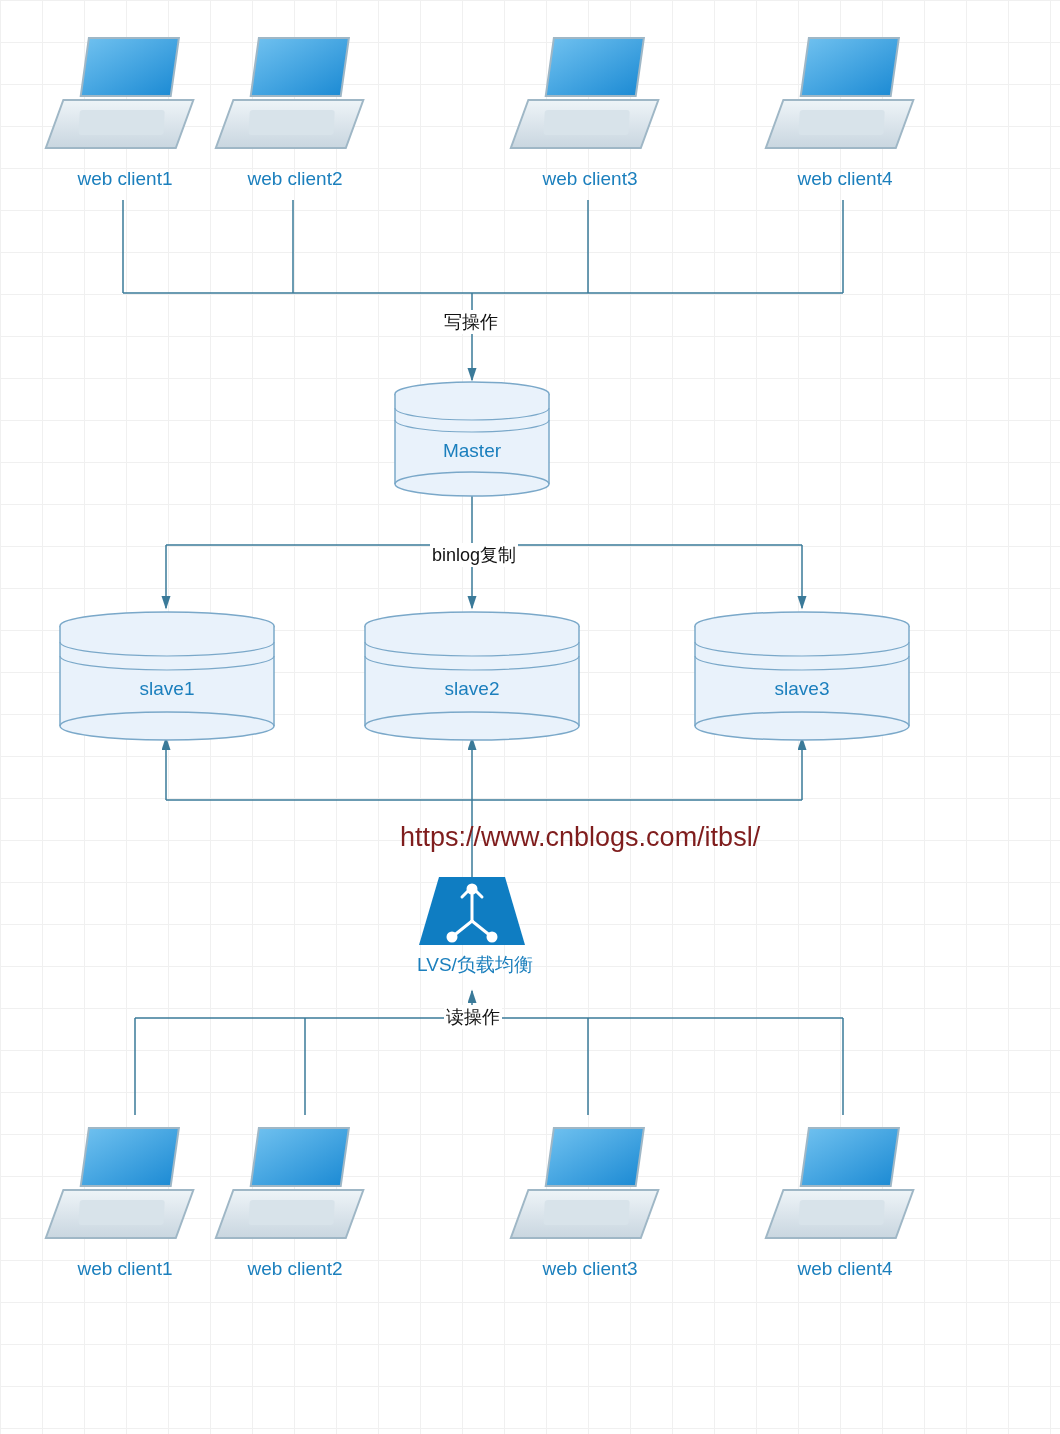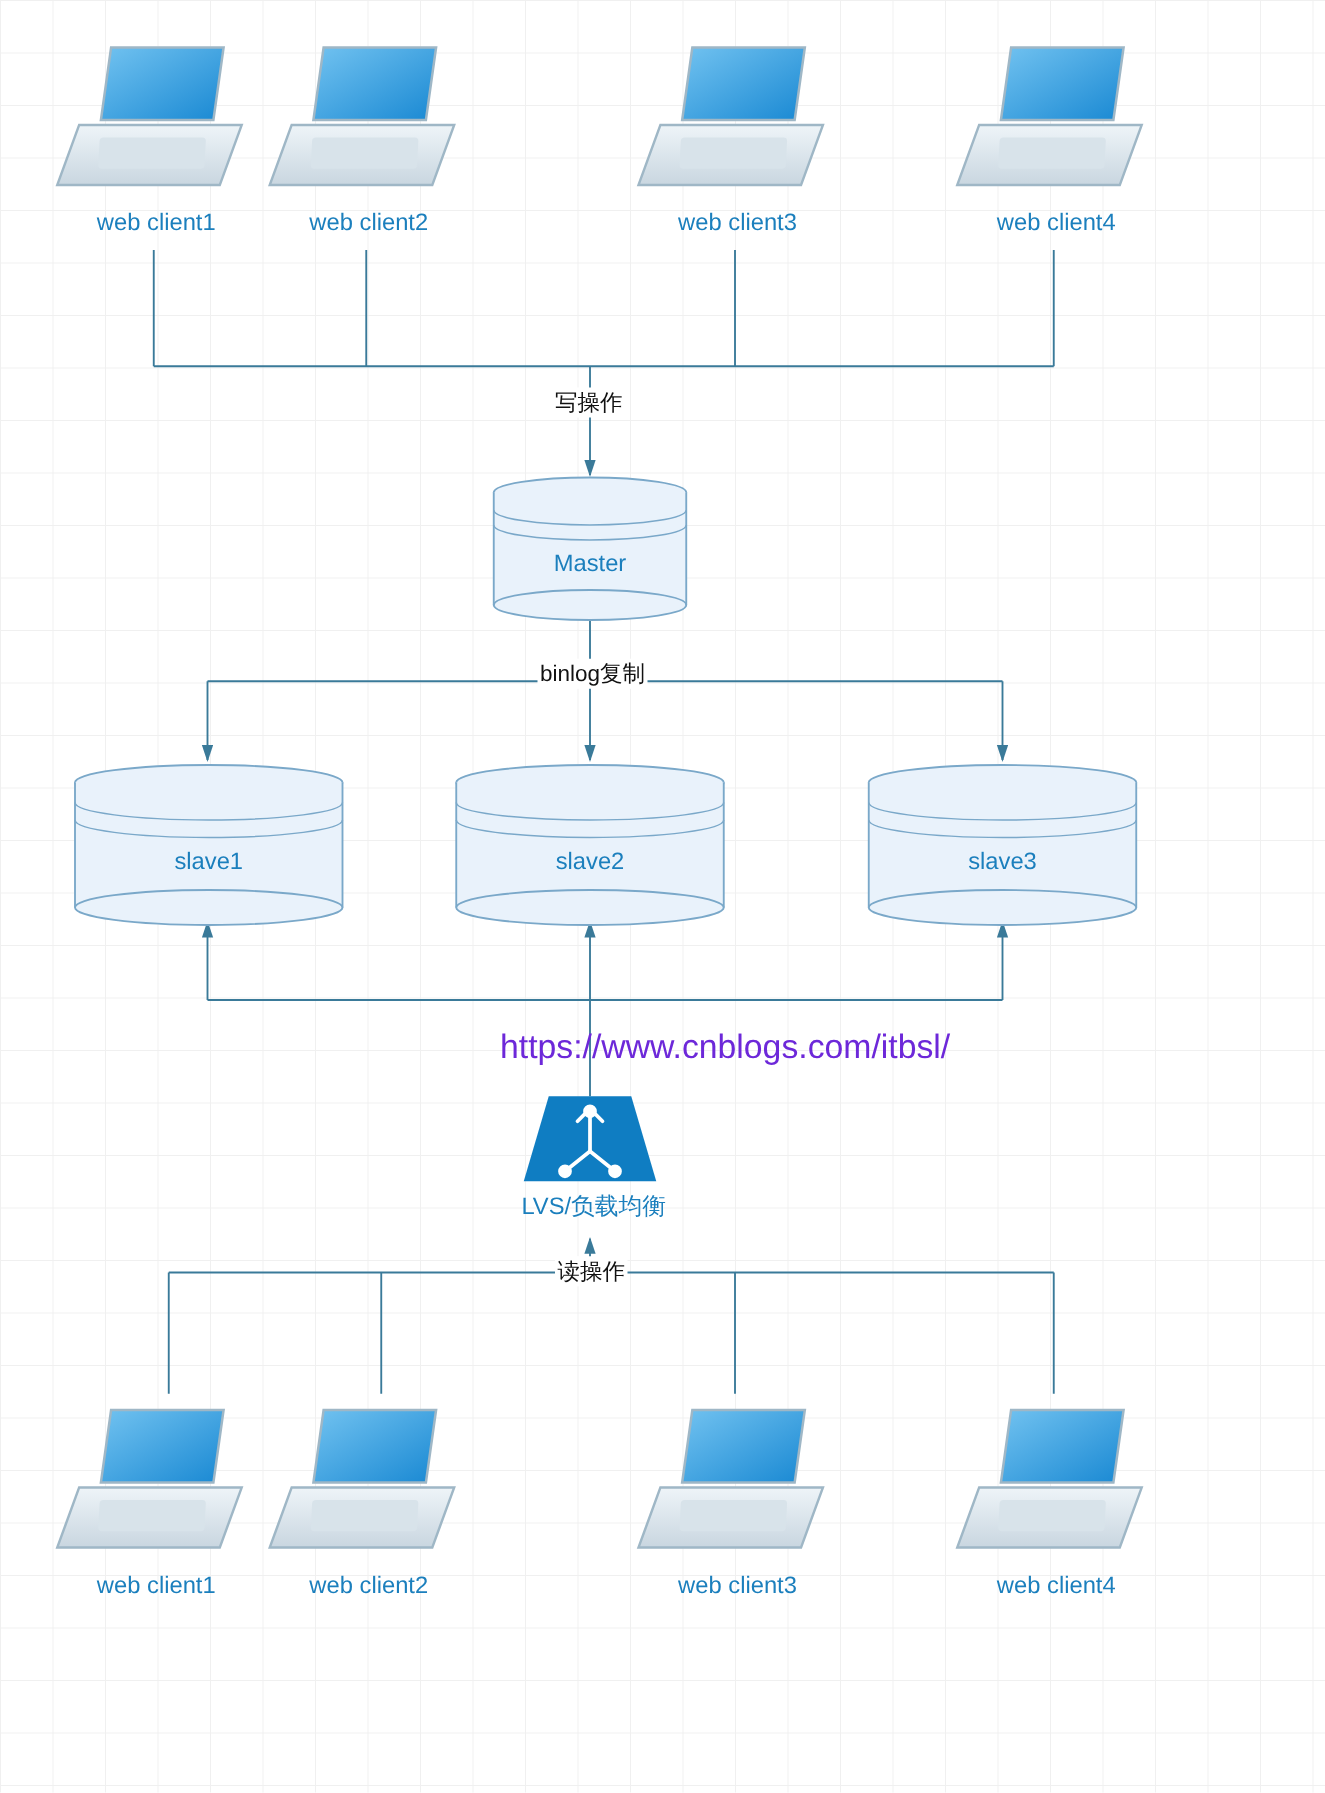--- a/index.html
+++ b/index.html
@@ -38,21 +38,21 @@
   }
   .edge-label {
     position: absolute;
     font-size: 18px;
     color: #111;
     background: #fff;
     padding: 0 2px;
   }
   .url-text {
     position: absolute;
-    color: #6d28d9;
+    color: #7f1d1d;
     font-size: 27px;
     font-weight: 400;
   }
   .attribution {
     position: absolute;
     color: rgba(0,0,0,0.45);
     font-size: 28px;
     font-weight: 500;
     letter-spacing: 1px;
   }
@@ -202,21 +202,21 @@
     <rect x="22" y="80" width="85" height="25" rx="3" fill="#d8e3ea" transform="skewX(-3)"></rect>
   </g>
 </svg>
 
 <div class="label" style="left:55px; top:168px; width:140px;">web client1</div>
 <div class="label" style="left:225px; top:168px; width:140px;">web client2</div>
 <div class="label" style="left:520px; top:168px; width:140px;">web client3</div>
 <div class="label" style="left:775px; top:168px; width:140px;">web client4</div>
 
 <div class="edge-label" style="left:442px; top:279px;margin-top:31px;">写操作</div>
-<div class="edge-label" style="left:430px; top:527px;">binlog复制</div>
+<div class="edge-label" style="left:430px; top:543px;">binlog复制</div>
 <div class="edge-label" style="left:444px; top:1005px;text-align:right;">读操作</div>
 
 <div class="label" style="left:400px; top:952px; width:150px;">LVS/负载均衡</div>
 
 <div class="url-text" style="left:400px; top:822px;">https://www.cnblogs.com/itbsl/</div>
 
 <div class="label" style="left:55px; top:1258px; width:140px;">web client1</div>
 <div class="label" style="left:225px; top:1258px; width:140px;">web client2</div>
 <div class="label" style="left:520px; top:1258px; width:140px;">web client3</div>
 <div class="label" style="left:775px; top:1258px; width:140px;">web client4</div>

